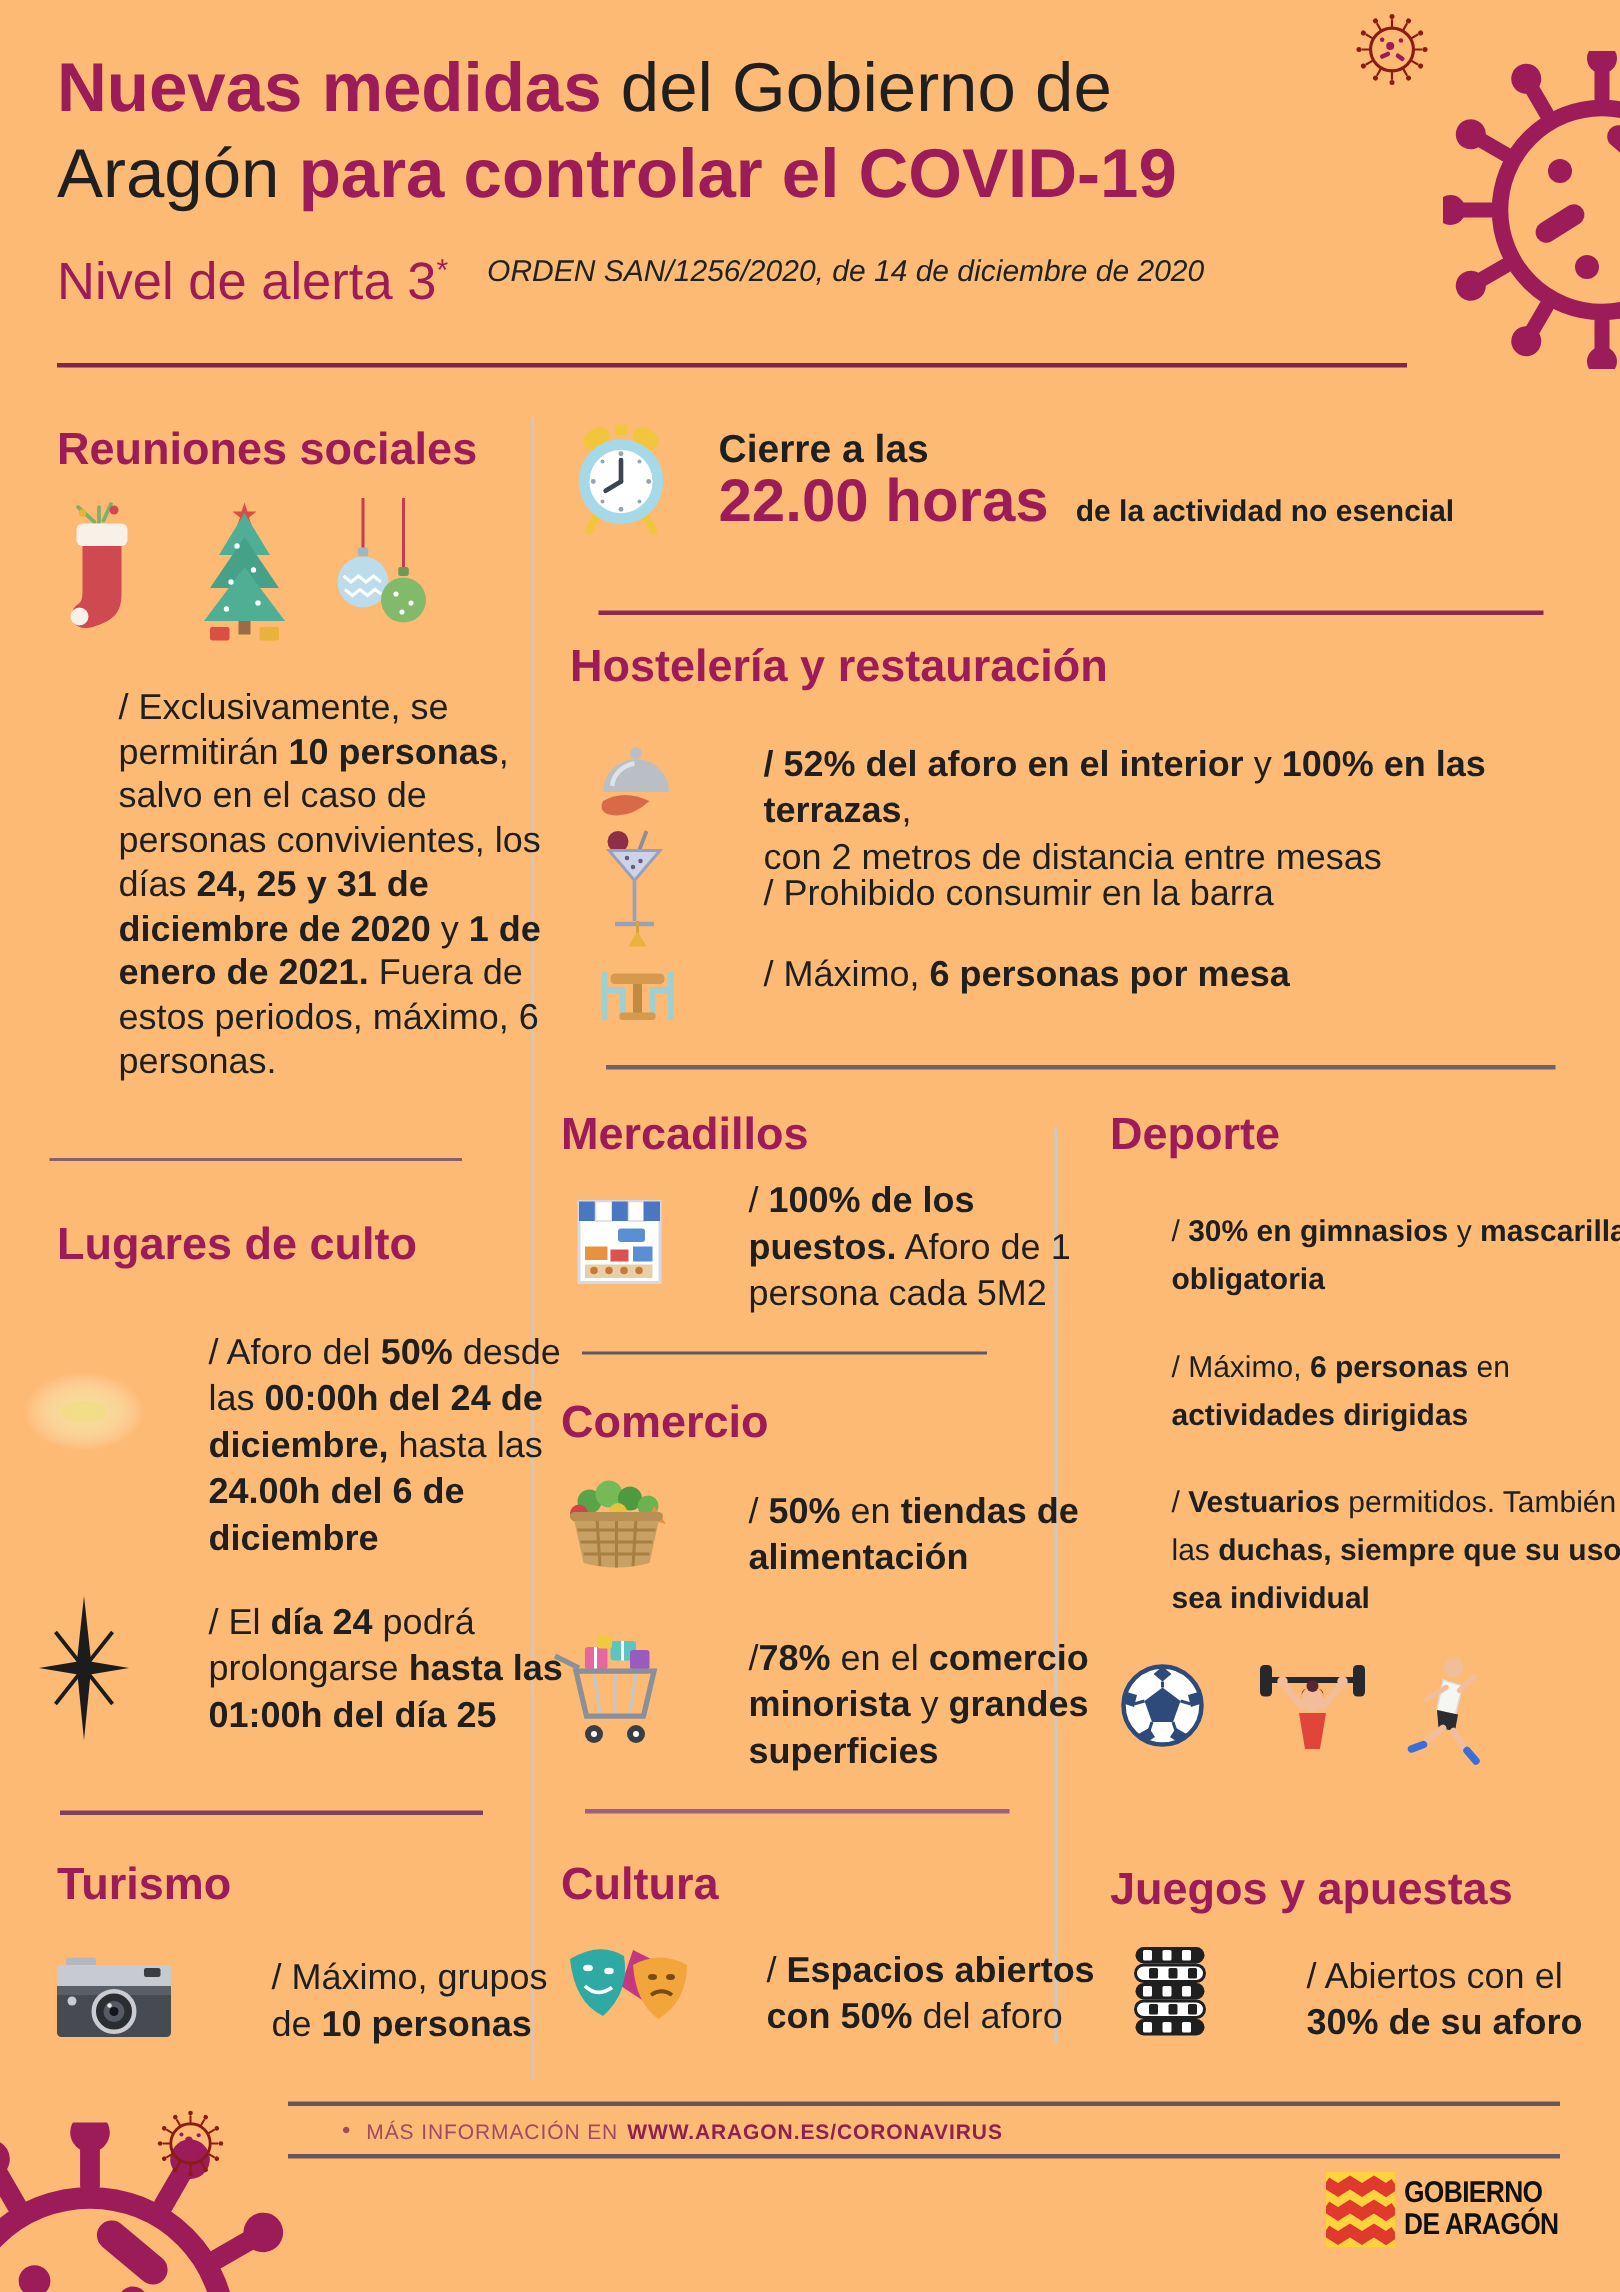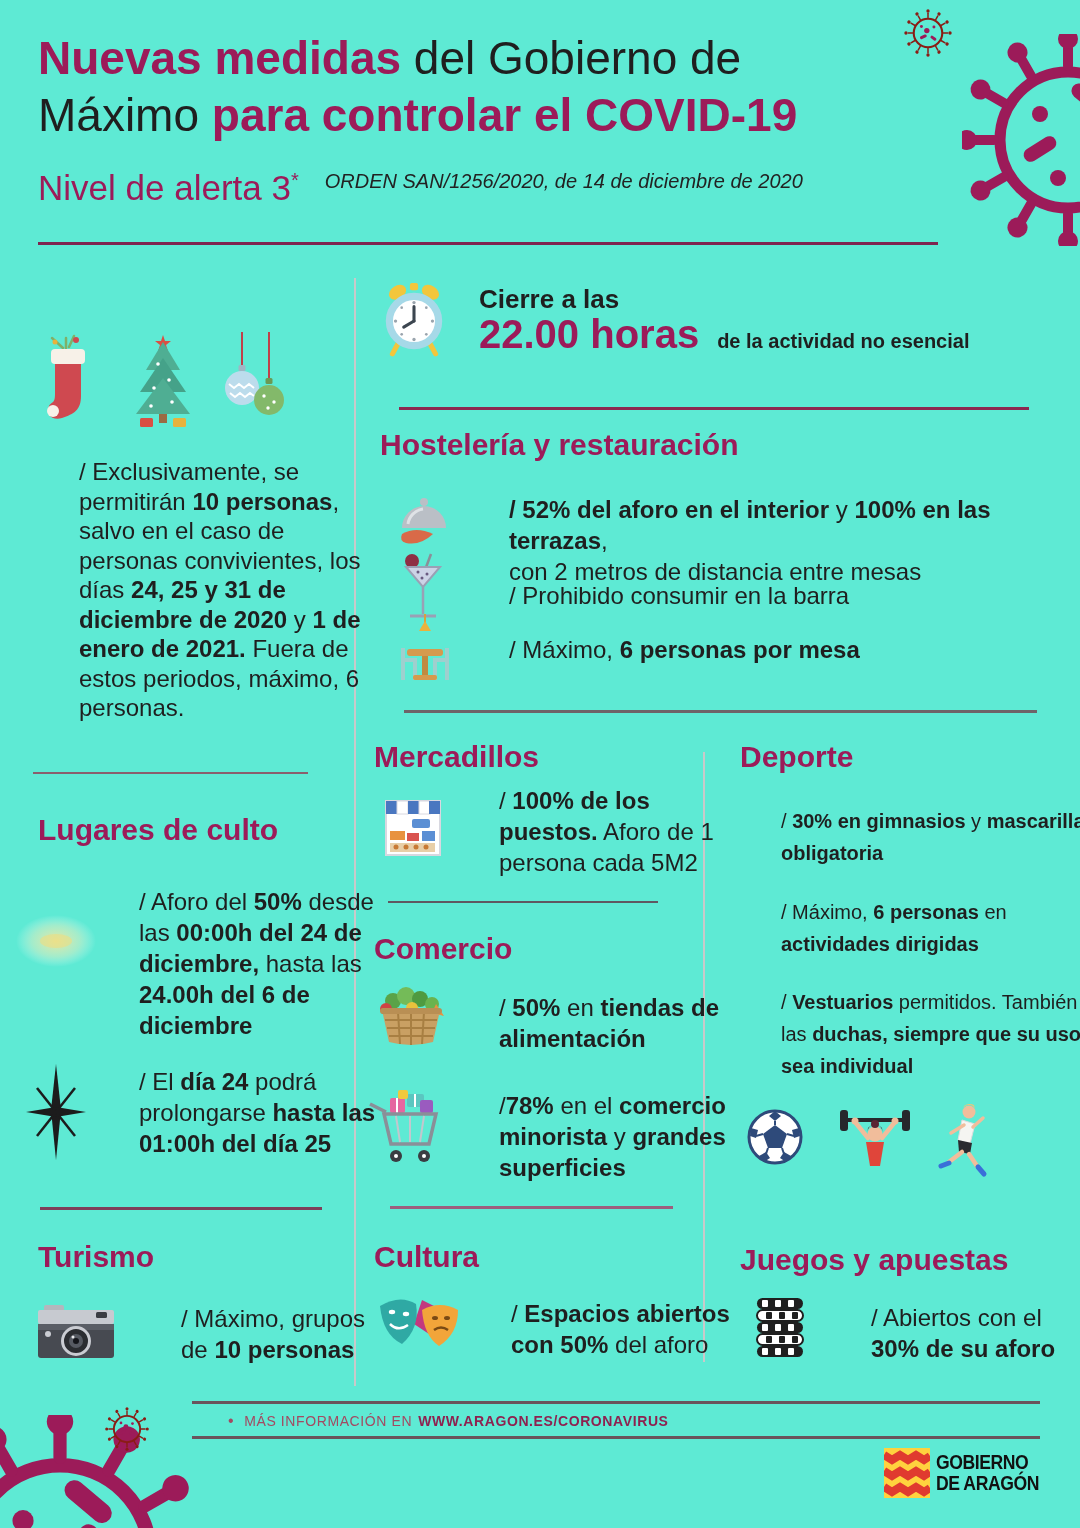--- a/index.html
+++ b/index.html
@@ -1,16 +1,16 @@
 <!DOCTYPE html>
 <html><head>
 <meta charset="utf-8">
 <style>
   html,body{margin:0;padding:0;background:#ffffff;}
-  .page{position:relative;width:1080px;height:1528px;background:#5eead4;overflow:hidden;
+  .page{position:relative;width:1080px;height:1528px;background:#fdba74;overflow:hidden;
         font-family:"Liberation Sans", sans-serif;color:#1f1f1f;}
   .abs{position:absolute;}
   .b{font-weight:700;}
   .c-accent{color:#9c1b59;}
   .title-line{font-size:46px;line-height:57px;font-weight:400;color:#1f1f1f;}
   .title-line .b{font-weight:800;}
   .alert-row{display:flex;align-items:flex-end;}
   .alert-level{font-size:35px;color:#9c1b59;font-weight:400;text-align:right;}
   .alert-sup{font-size:20px;vertical-align:super;}
   .order-ref{font-size:20px;font-style:italic;font-weight:500;color:#222;margin-left:26px;margin-bottom:15px;}
@@ -169,33 +169,34 @@
 
   <svg class="abs" style="left:903px;top:8px;color:#8a1c14" width="50" height="50" viewBox="-42 -42 84 84">
       <use href="#vsmall"></use>
     </svg>
   <svg class="abs" style="left:962px;top:34px" width="212" height="212" viewBox="-106 -106 212 212">
       <use href="#vbig"></use>
     </svg>
 
   <div class="abs" style="left:38px;top:30px;width:870px">
     <div class="title-line"><span class="b c-accent">Nuevas medidas</span><span> del Gobierno de</span></div>
-    <div class="title-line"><span>Máximo </span><span class="b c-accent">para controlar el COVID-19</span></div>
+    <div class="title-line"><span>Aragón </span><span class="b c-accent">para controlar el COVID-19</span></div>
   </div>
 
   <div class="abs alert-row" style="left:38px;top:168px">
     <div class="alert-level"><span>Nivel de alerta 3</span><span class="alert-sup">*</span></div>
     <div class="order-ref">ORDEN SAN/1256/2020, de 14 de diciembre de 2020</div>
   </div>
 
   <div class="hr" style="left:38px;top:242px;width:900px;height:3px;background:#7e2550"></div>
 
   <div class="hr" style="left:354px;top:278px;width:2px;height:1108px;background:#c9c9c9"></div>
   <div class="hr" style="left:703px;top:752px;width:2px;height:610px;background:#c9c9c9"></div>
 
+  <div class="abs sec-title" style="left:38px;top:283px">Reuniones sociales</div>
 
   <svg class="abs" style="left:43px;top:332px" width="54" height="96" viewBox="0 0 54 96">
     <g stroke="#7fb069" stroke-width="2.5" stroke-linecap="round">
         <line x1="20" y1="16" x2="9" y2="6"></line>
         <line x1="26" y1="15" x2="31" y2="4"></line>
         <line x1="23" y1="16" x2="23" y2="6"></line>
       </g>
     <circle cx="33" cy="8" r="3" fill="#cf4950"></circle>
       <circle cx="12" cy="10" r="2.5" fill="#e8b23c"></circle>
     <path d="M12 30 H38 V64 C38 78 31 82 19 86 C9 89 2 82 6 74 C9 69 12 72 12 62 Z" fill="#cf4950"></path>

